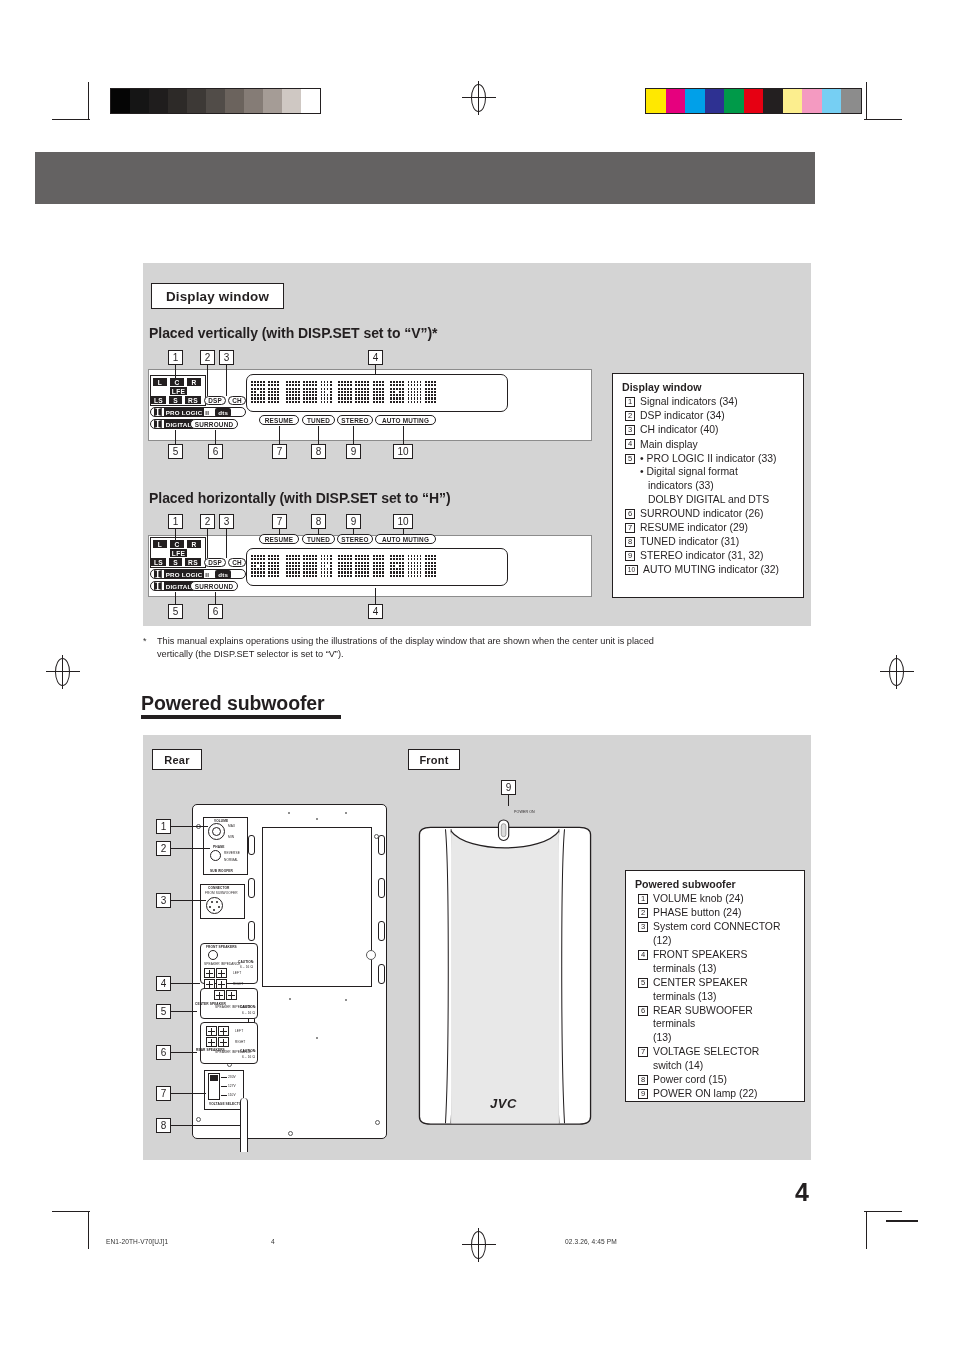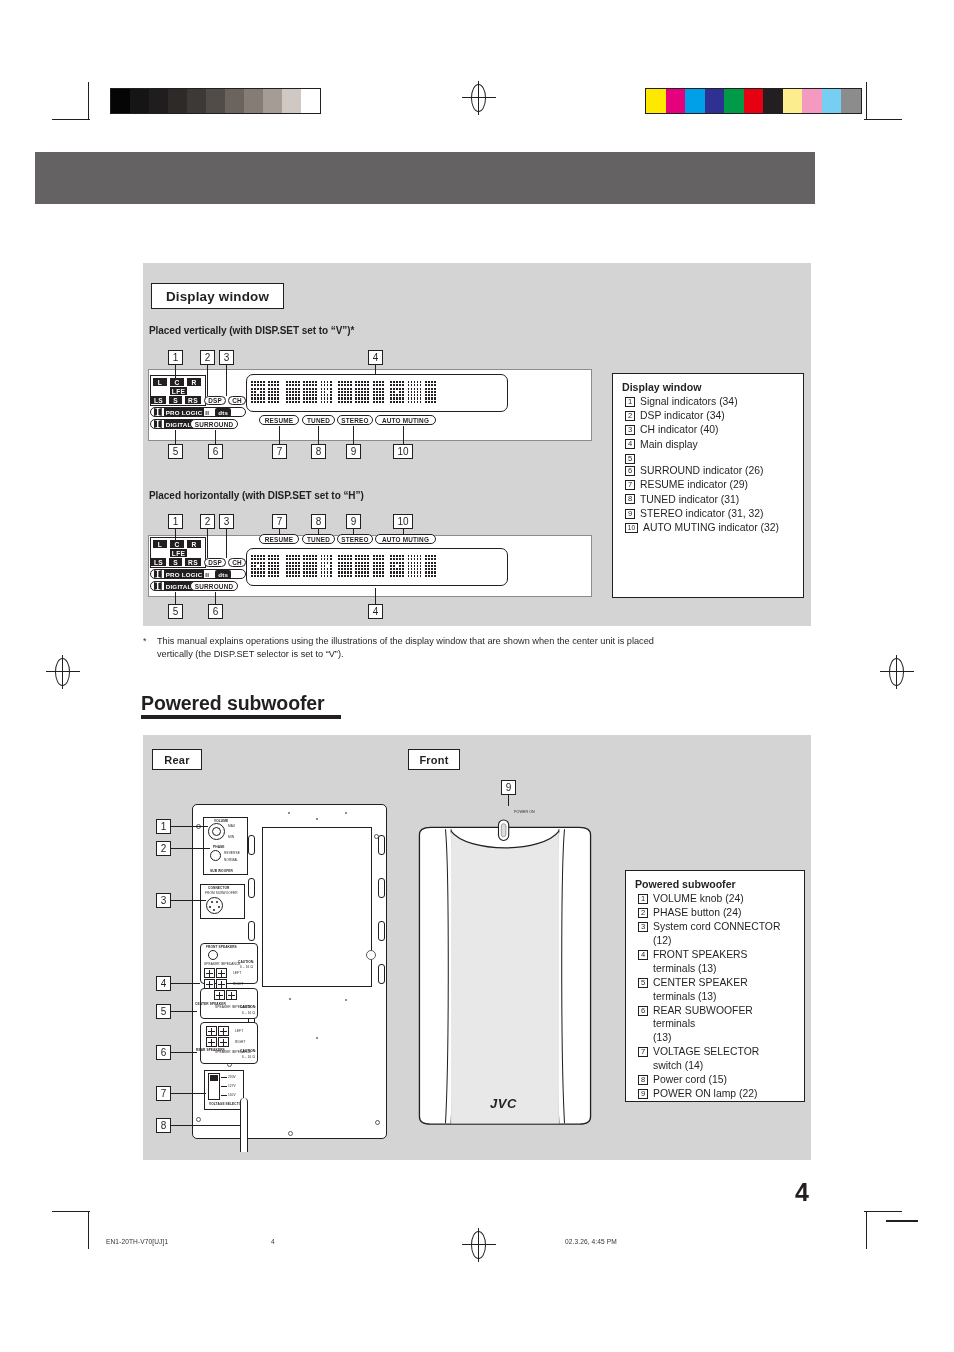--- a/index.html
+++ b/index.html
@@ -38,21 +38,21 @@
   .labelbox {
     position:absolute; background:#ffffff; border:1.6px solid #231f20;
     font-weight:bold; display:flex; align-items:center; justify-content:center;
     letter-spacing:.2px;
   }
 
   
   .h2 { position:absolute; font-size:19.5px; font-weight:bold; letter-spacing:-.1px; }
   .h2-rule { position:absolute; height:3.6px; background:#231f20; }
 
-  .subhead { position:absolute; font-size:10px; font-weight:bold; letter-spacing:-.05px;text-align:right; }
+  .subhead { position:absolute; font-size:14px; font-weight:bold; letter-spacing:-.05px;text-align:right; }
 
   
   .keybox {
     position:absolute; background:#ffffff; border:1.4px solid #231f20;
     padding:7px 8px 8px 9px;
   }
   .keybox .k-title { font-size:10.6px; font-weight:bold; margin-bottom:2px; }
   .keybox ol { list-style:none; margin:0; padding:0; }
   .keybox li { display:flex; align-items:flex-start; font-size:10.4px; line-height:13.6px; margin-top:.6px; }
   .keynum {
@@ -1502,20 +1502,26 @@
         </span>
       </li>
       <li>
         <span class="keynum">4</span>
         <span class="keytext">
           <span class="sub">Main display</span>
         </span>
       </li>
       <li>
         <span class="keynum">5</span>
+        <span class="keytext">
+          <span class="bullet">• PRO LOGIC II indicator (33)</span>
+          <span class="bullet">• Digital signal format</span>
+          <span class="indent">indicators (33)</span>
+          <span class="indent">DOLBY DIGITAL and DTS</span>
+        </span>
       </li>
       <li>
         <span class="keynum">6</span>
         <span class="keytext">
           <span class="sub">SURROUND indicator (26)</span>
         </span>
       </li>
       <li>
         <span class="keynum">7</span>
         <span class="keytext">

